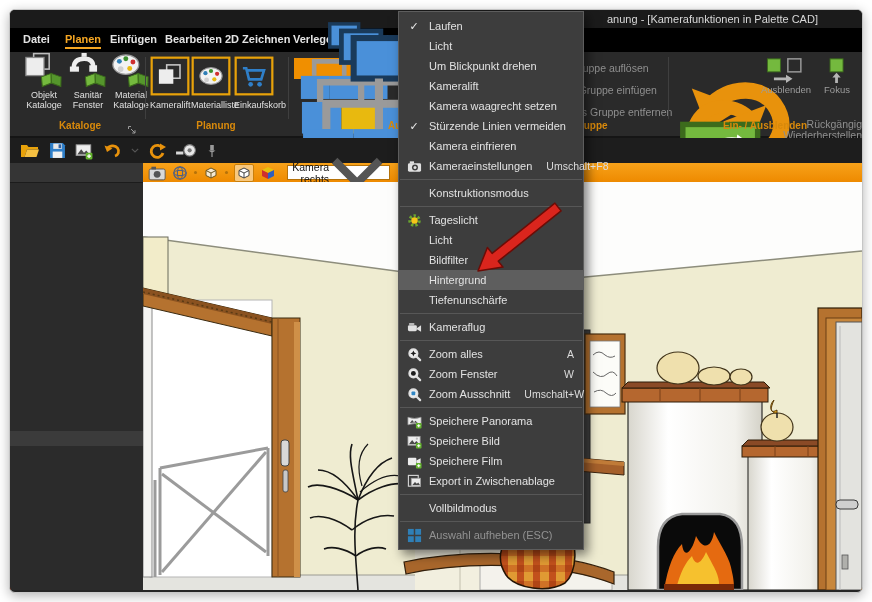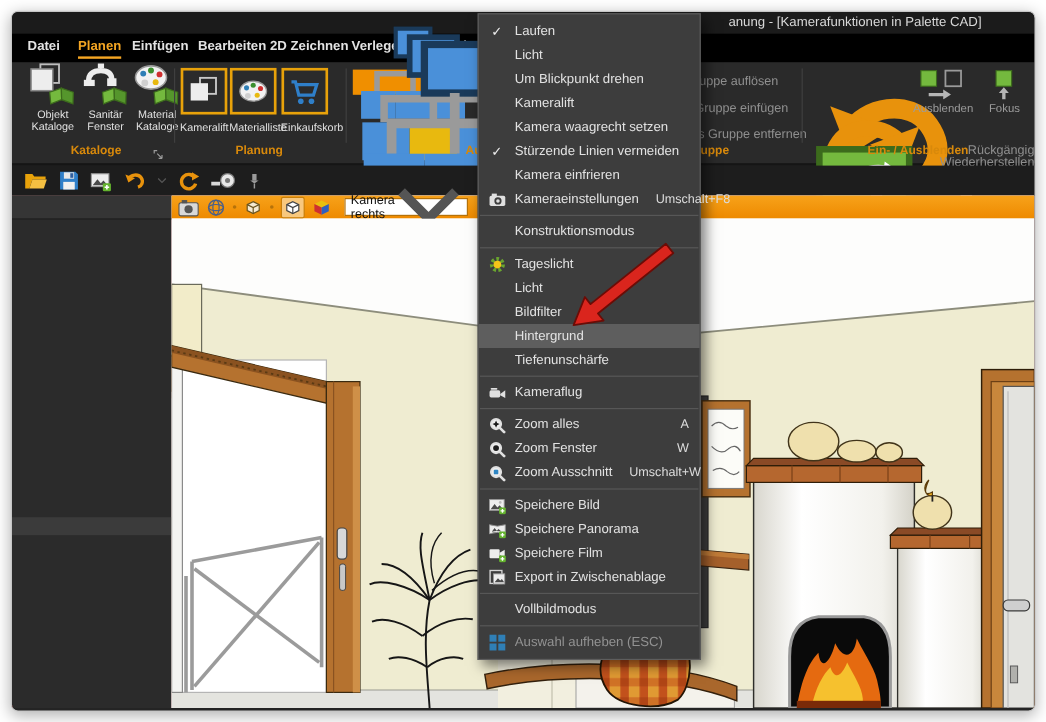--- a/index.html
+++ b/index.html
@@ -23,21 +23,21 @@
   .selrow{position:absolute;left:284px;height:21px;width:234px;display:flex;align-items:center;gap:5px;padding-left:4px;font-size:10.5px;color:#e0e0e0;white-space:nowrap;}
   .selrow svg{width:15px;height:15px;flex:none;}
   .selrow.selected{background:#f08f00;color:#1b1b1b;}
   .grprow{position:absolute;left:561px;font-size:10.5px;color:#8f8f8f;white-space:nowrap;}
   .earow{position:absolute;left:666px;display:flex;align-items:center;gap:4px;font-size:10.5px;white-space:nowrap;color:#8f8f8f;}
   .earow.on{color:#efefef;}
   .earow svg{width:17px;height:17px;flex:none;}
   .eabtn{position:absolute;top:5px;text-align:center;color:#9c9c9c;font-size:9.5px;line-height:10px;}
   .quickbar{position:absolute;left:0;top:128px;width:100%;height:25px;background:#1d1d1d;display:flex;align-items:center;gap:9px;padding-left:10px;box-sizing:border-box;}
   .qico{display:flex;align-items:center;}
-  .main{position:absolute;left:0;top:153px;width:852px;height:427px;background:#fca5a5;}
+  .main{position:absolute;left:0;top:153px;width:852px;height:427px;background:#c2410c;text-align:right;}
   .sidebar{position:absolute;left:0;top:0;width:133px;height:100%;background:#2b2b2b;}
   .sb-top{position:absolute;top:0;height:19px;width:100%;background:#353535;border-bottom:1px solid #1c1c1c;}
   .sb-band{position:absolute;top:268px;height:15px;width:100%;background:#3b3b3b;}
   .viewport{position:absolute;left:133px;top:0;width:719px;height:427px;background:#fff;}
   .vheader{position:absolute;top:0;left:0;width:100%;height:19px;background:linear-gradient(#f7a21a,#ee8a00);display:flex;align-items:center;padding-left:5px;gap:6px;box-sizing:border-box;}
   .vico{height:16px;display:flex;align-items:center;}
   .vico svg{height:14px;width:16px;}
   .vico.active{background:#f8c87e;border:1px solid #c97f0a;border-radius:2px;padding:0 1px;}
   .vdot{width:3px;height:3px;background:#b5720a;border-radius:50%;}
   .vdrop{margin-left:5px;width:103px;height:15px;background:#fff;border:1px solid #b5720a;display:flex;align-items:center;justify-content:space-between;font-size:10.5px;color:#111;padding:0 4px;box-sizing:border-box;}
@@ -610,45 +610,45 @@
               <path d="M10.4 10.4 14 14" stroke="#e0e0e0" stroke-width="2.4" stroke-linecap="round"></path>
             </svg>
           </span>
     <span class="lbl">Zoom Ausschnitt</span>
     <span class="sc">Umschalt+W</span>
   </div>
         <div class="msep"></div>
         <div class="mi">
     <span class="lead">
             <svg viewBox="0 0 16 16">
+              <path d="M1 3.5Q8 6 15 3.5V11.5Q8 9 1 11.5Z" fill="#ededed" stroke="#9a9a9a" stroke-width=".8"></path>
+              <path d="M3 9.8 5.5 6.5 7.5 8.8 9 7.3 11.5 9.6Q7 8.6 3 9.8Z" fill="#4a4a4a"></path>
+              <rect x="9.5" y="9.5" width="6" height="6" rx="1" fill="#64b32e"></rect>
+              <path d="M12.5 10.8v3.4M10.8 12.5h3.4" stroke="#fff" stroke-width="1.2"></path>
+            </svg>
+          </span>
+    <span class="lbl">Speichere Panorama</span>
+    <span class="sc"></span>
+  </div>
+        <div class="mi">
+    <span class="lead">
+            <svg viewBox="0 0 16 16">
               <rect x="1" y="2.5" width="13" height="9.5" fill="#ededed" stroke="#9a9a9a" stroke-width=".8"></rect>
               <path d="M2 11 5.5 6.5 8 9.5 10 7.5 13 11Z" fill="#4a4a4a"></path>
               <circle cx="10.5" cy="5" r="1.2" fill="#bbb"></circle>
               <rect x="9.5" y="9.5" width="6" height="6" rx="1" fill="#64b32e"></rect>
               <path d="M12.5 10.8v3.4M10.8 12.5h3.4" stroke="#fff" stroke-width="1.2"></path>
             </svg>
           </span>
     <span class="lbl">Speichere Bild</span>
     <span class="sc"></span>
   </div>
         <div class="mi">
     <span class="lead">
             <svg viewBox="0 0 16 16">
-              <path d="M1 3.5Q8 6 15 3.5V11.5Q8 9 1 11.5Z" fill="#ededed" stroke="#9a9a9a" stroke-width=".8"></path>
-              <path d="M3 9.8 5.5 6.5 7.5 8.8 9 7.3 11.5 9.6Q7 8.6 3 9.8Z" fill="#4a4a4a"></path>
-              <rect x="9.5" y="9.5" width="6" height="6" rx="1" fill="#64b32e"></rect>
-              <path d="M12.5 10.8v3.4M10.8 12.5h3.4" stroke="#fff" stroke-width="1.2"></path>
-            </svg>
-          </span>
-    <span class="lbl">Speichere Panorama</span>
-    <span class="sc"></span>
-  </div>
-        <div class="mi">
-    <span class="lead">
-            <svg viewBox="0 0 16 16">
               <rect x="1" y="4" width="9" height="8" rx="1" fill="#ededed"></rect>
               <path d="M10 7 14.5 4.5v7L10 9Z" fill="#ededed"></path>
               <rect x="9.5" y="9.5" width="6" height="6" rx="1" fill="#64b32e"></rect>
               <path d="M12.5 10.8v3.4M10.8 12.5h3.4" stroke="#fff" stroke-width="1.2"></path>
             </svg>
           </span>
     <span class="lbl">Speichere Film</span>
     <span class="sc"></span>
   </div>
         <div class="mi">

